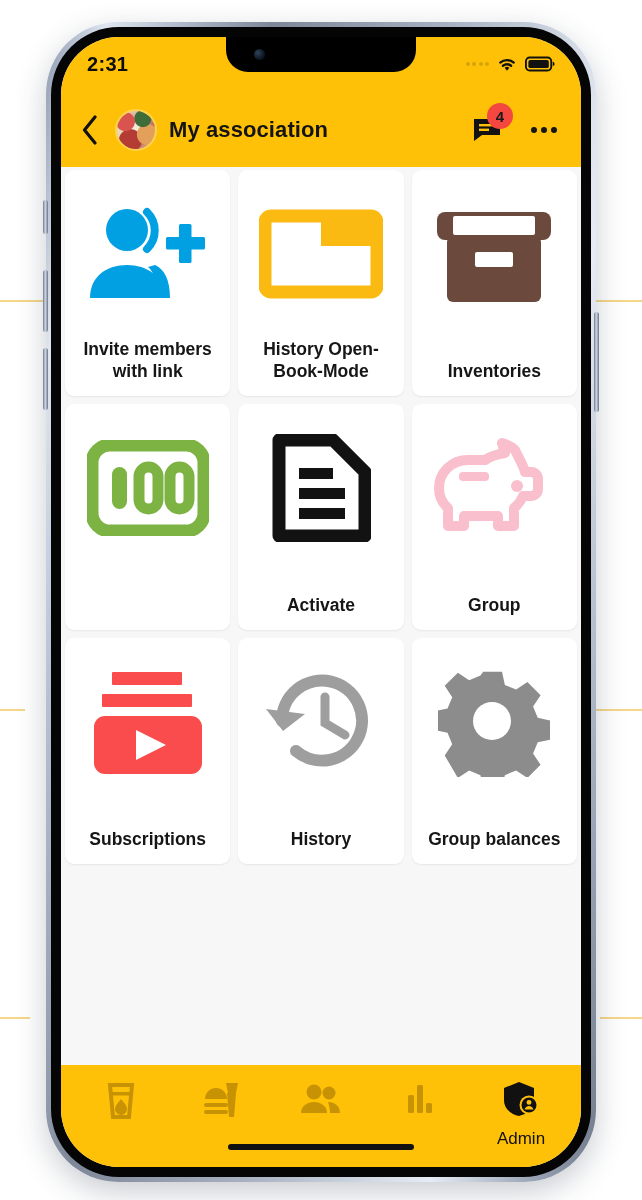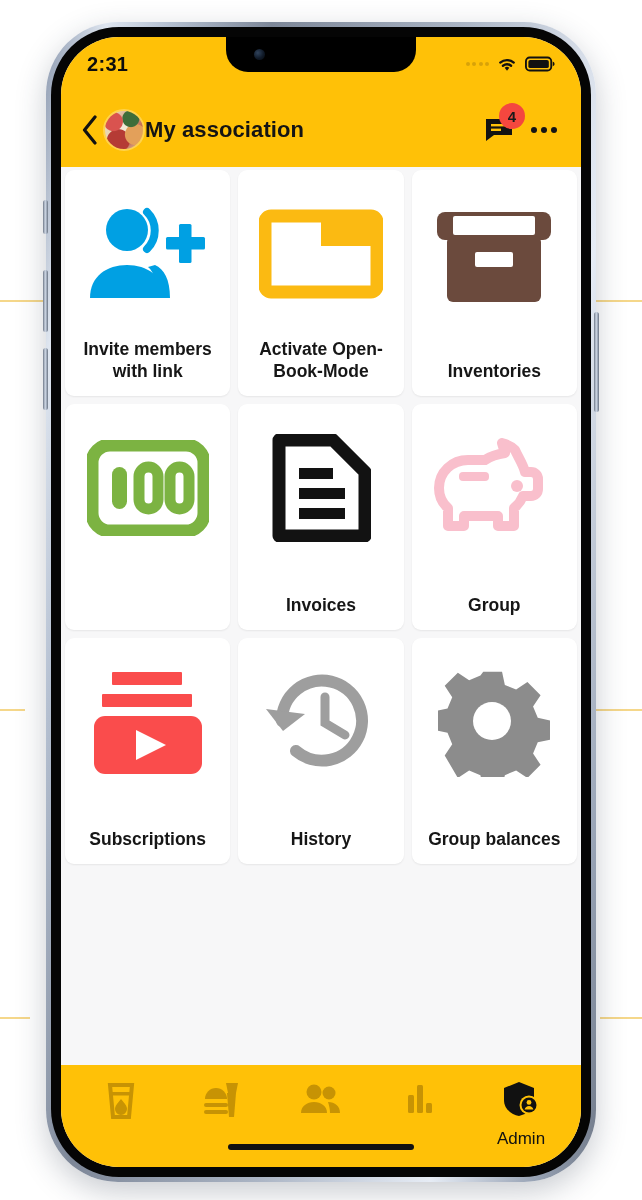--- a/index.html
+++ b/index.html
@@ -70,21 +70,21 @@
     padding:16px 26px 0 26px;
   }
   #clock{ font-size:20px; font-weight:bold; color:#0d0d0d; letter-spacing:.3px;}
   #statusright{ display:flex; align-items:center; gap:7px; padding-top:3px;}
   .dots{ display:flex; gap:2.5px; align-items:center;}
   .dots i{ width:4px; height:4px; border-radius:50%; background:#d8a209; display:block;}
 
   
   #appbar{
     height:74px; background:#FFC107;
-    display:flex; align-items:center; padding:0 20px 0 16px; 
+    display:flex; align-items:center; padding:0 20px 0 16px; gap:12px;
     position:relative;
   }
   #backbtn{ width:26px; height:34px; display:flex; align-items:center; justify-content:center; }
   #avatar{
     width:42px; height:42px; border-radius:50%; flex:none; overflow:hidden;
     border:2px solid #ffd34d;
     background:
       radial-gradient(circle at 22% 28%, #d9534f 0 9px, transparent 10px),
       radial-gradient(circle at 68% 20%, #3f6d3a 0 8px, transparent 9px),
       radial-gradient(circle at 80% 62%, #e3a05a 0 10px, transparent 11px),
@@ -225,21 +225,21 @@
             </div>
 
             <div class="tile">
               <div class="ticon">
                 <svg width="124" height="104" viewBox="0 0 124 104">
                   <path d="M6 12h112v80H6z" fill="none"></path>
                   <path d="M12 14h100a6 6 0 0 1 6 6v64a6 6 0 0 1-6 6H12a6 6 0 0 1-6-6V20a6 6 0 0 1 6-6z" fill="none" stroke="#FBBA12" stroke-width="13"></path>
                   <path d="M68 14h50a6 6 0 0 1 6 6v24H68z" fill="#FBBA12" transform="translate(-6,0)"></path>
                 </svg>
               </div>
-              <div class="tlabel">Activate Open-Book-Mode</div>
+              <div class="tlabel">History Open-Book-Mode</div>
             </div>
 
             <div class="tile">
               <div class="ticon">
                 <svg width="114" height="108" viewBox="0 0 114 108">
                   <path d="M8 12h98a8 8 0 0 1 8 8v12a8 8 0 0 1-8 8H8a8 8 0 0 1-8-8V20a8 8 0 0 1 8-8z" fill="#6B4A3D" transform="translate(0,0)"></path>
                   <rect x="10" y="36" width="94" height="66" rx="6" fill="#6B4A3D"></rect>
                   <rect x="16" y="16" width="82" height="19" rx="2" fill="#ffffff"></rect>
                   <rect x="38" y="52" width="38" height="15" rx="2" fill="#ffffff"></rect>
                 </svg>
@@ -260,21 +260,21 @@
 
             <div class="tile">
               <div class="ticon">
                 <svg width="100" height="108" viewBox="0 0 100 108">
                   <path d="M8 6h54l32 32v64H8z" fill="none" stroke="#121212" stroke-width="13" stroke-linejoin="round"></path>
                   <rect x="28" y="34" width="34" height="11" fill="#121212"></rect>
                   <rect x="28" y="54" width="46" height="11" fill="#121212"></rect>
                   <rect x="28" y="74" width="46" height="11" fill="#121212"></rect>
                 </svg>
               </div>
-              <div class="tlabel">Invoices</div>
+              <div class="tlabel">Activate</div>
             </div>
 
             <div class="tile">
               <div class="ticon">
                 <svg width="126" height="100" viewBox="0 0 126 100">
                   <path d="M84 12c-5-5-13-7-13-7l3 10c-7 1-14 3-20 7H37C21 22 8 34 8 50c0 8 3 15 9 20v18h16V78h34v10h16V70c4-3 7-7 9-12h8c4 0 7-3 7-7V41c0-4-3-7-7-7h-6c-2-8-7-15-10-22z" fill="none" stroke="#F9BFCC" stroke-width="10" stroke-linejoin="round"></path>
                   <rect x="28" y="34" width="30" height="9" rx="4" fill="#F9BFCC"></rect>
                   <circle cx="86" cy="48" r="6" fill="#F9BFCC"></circle>
                 </svg>
               </div>

